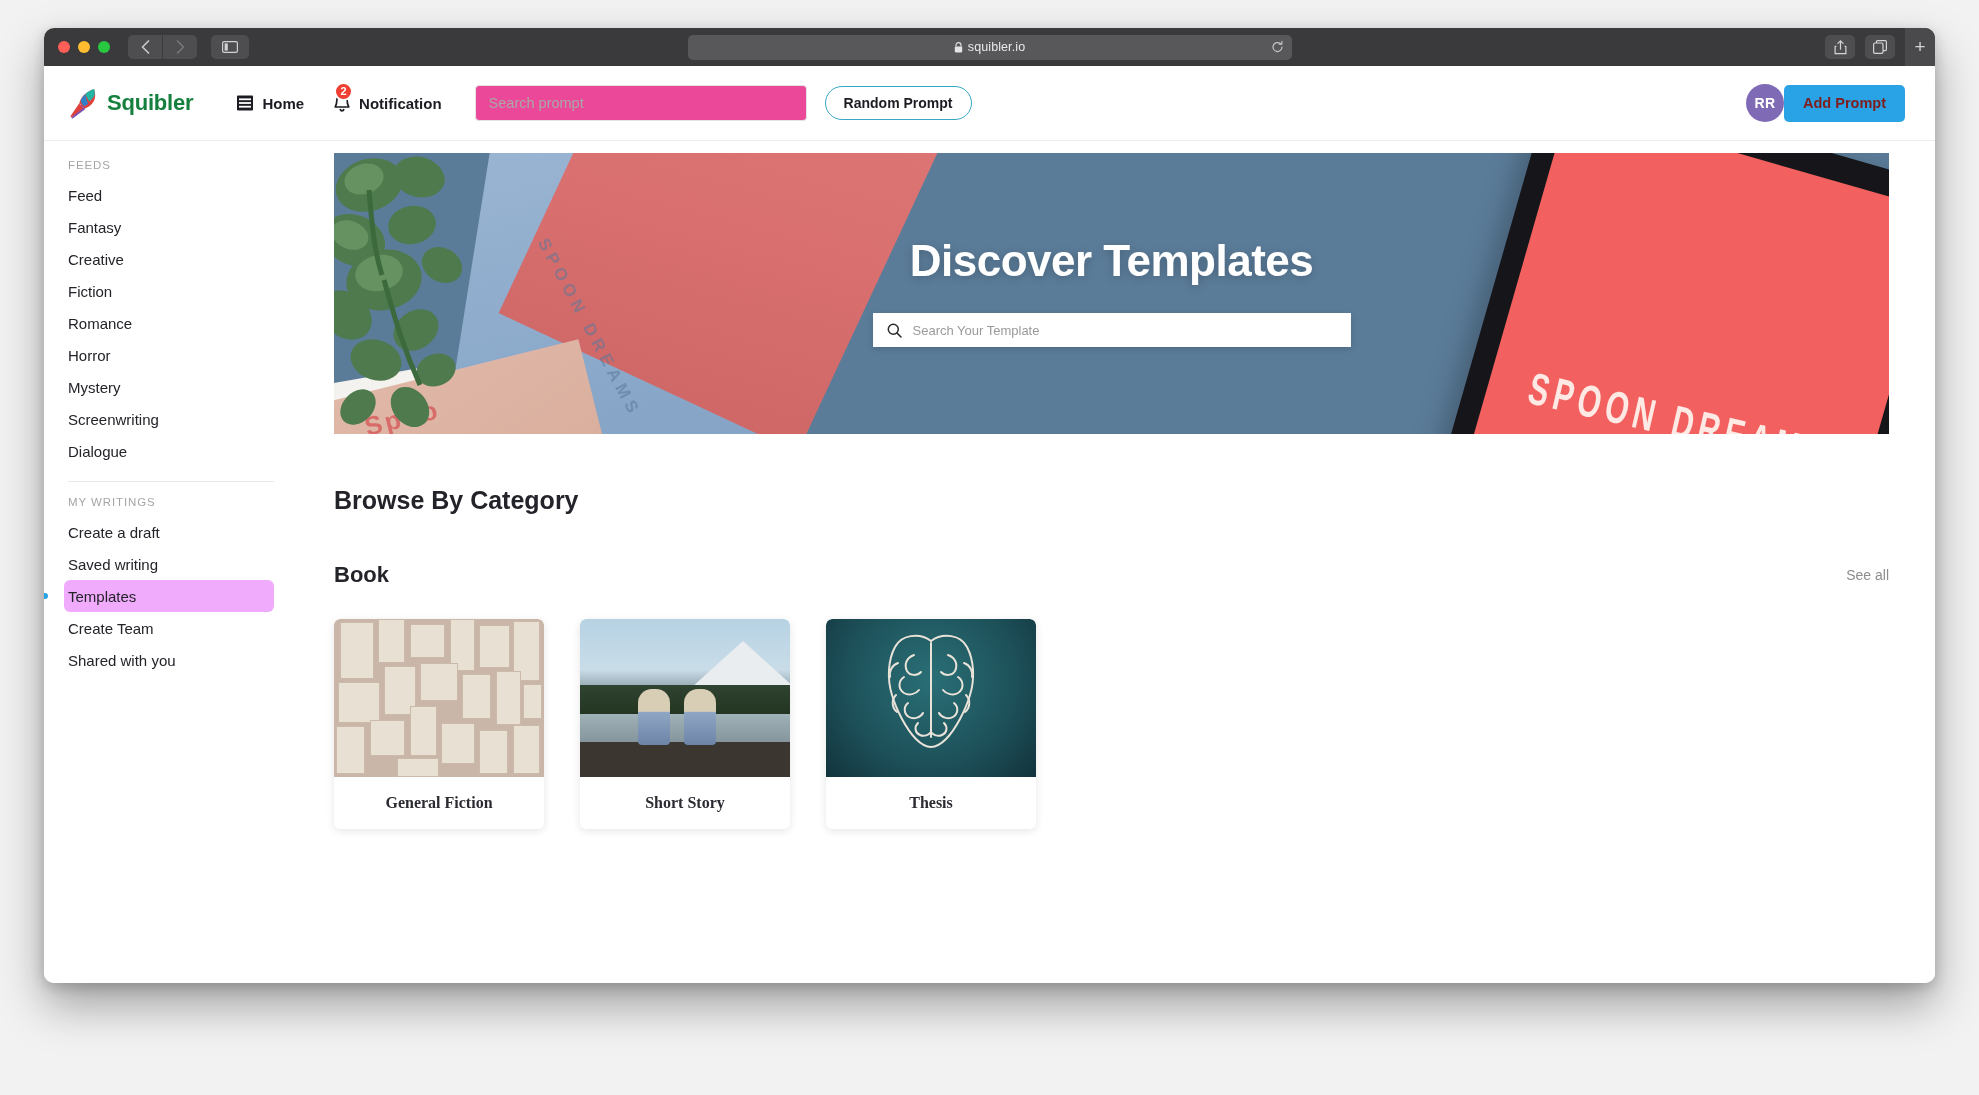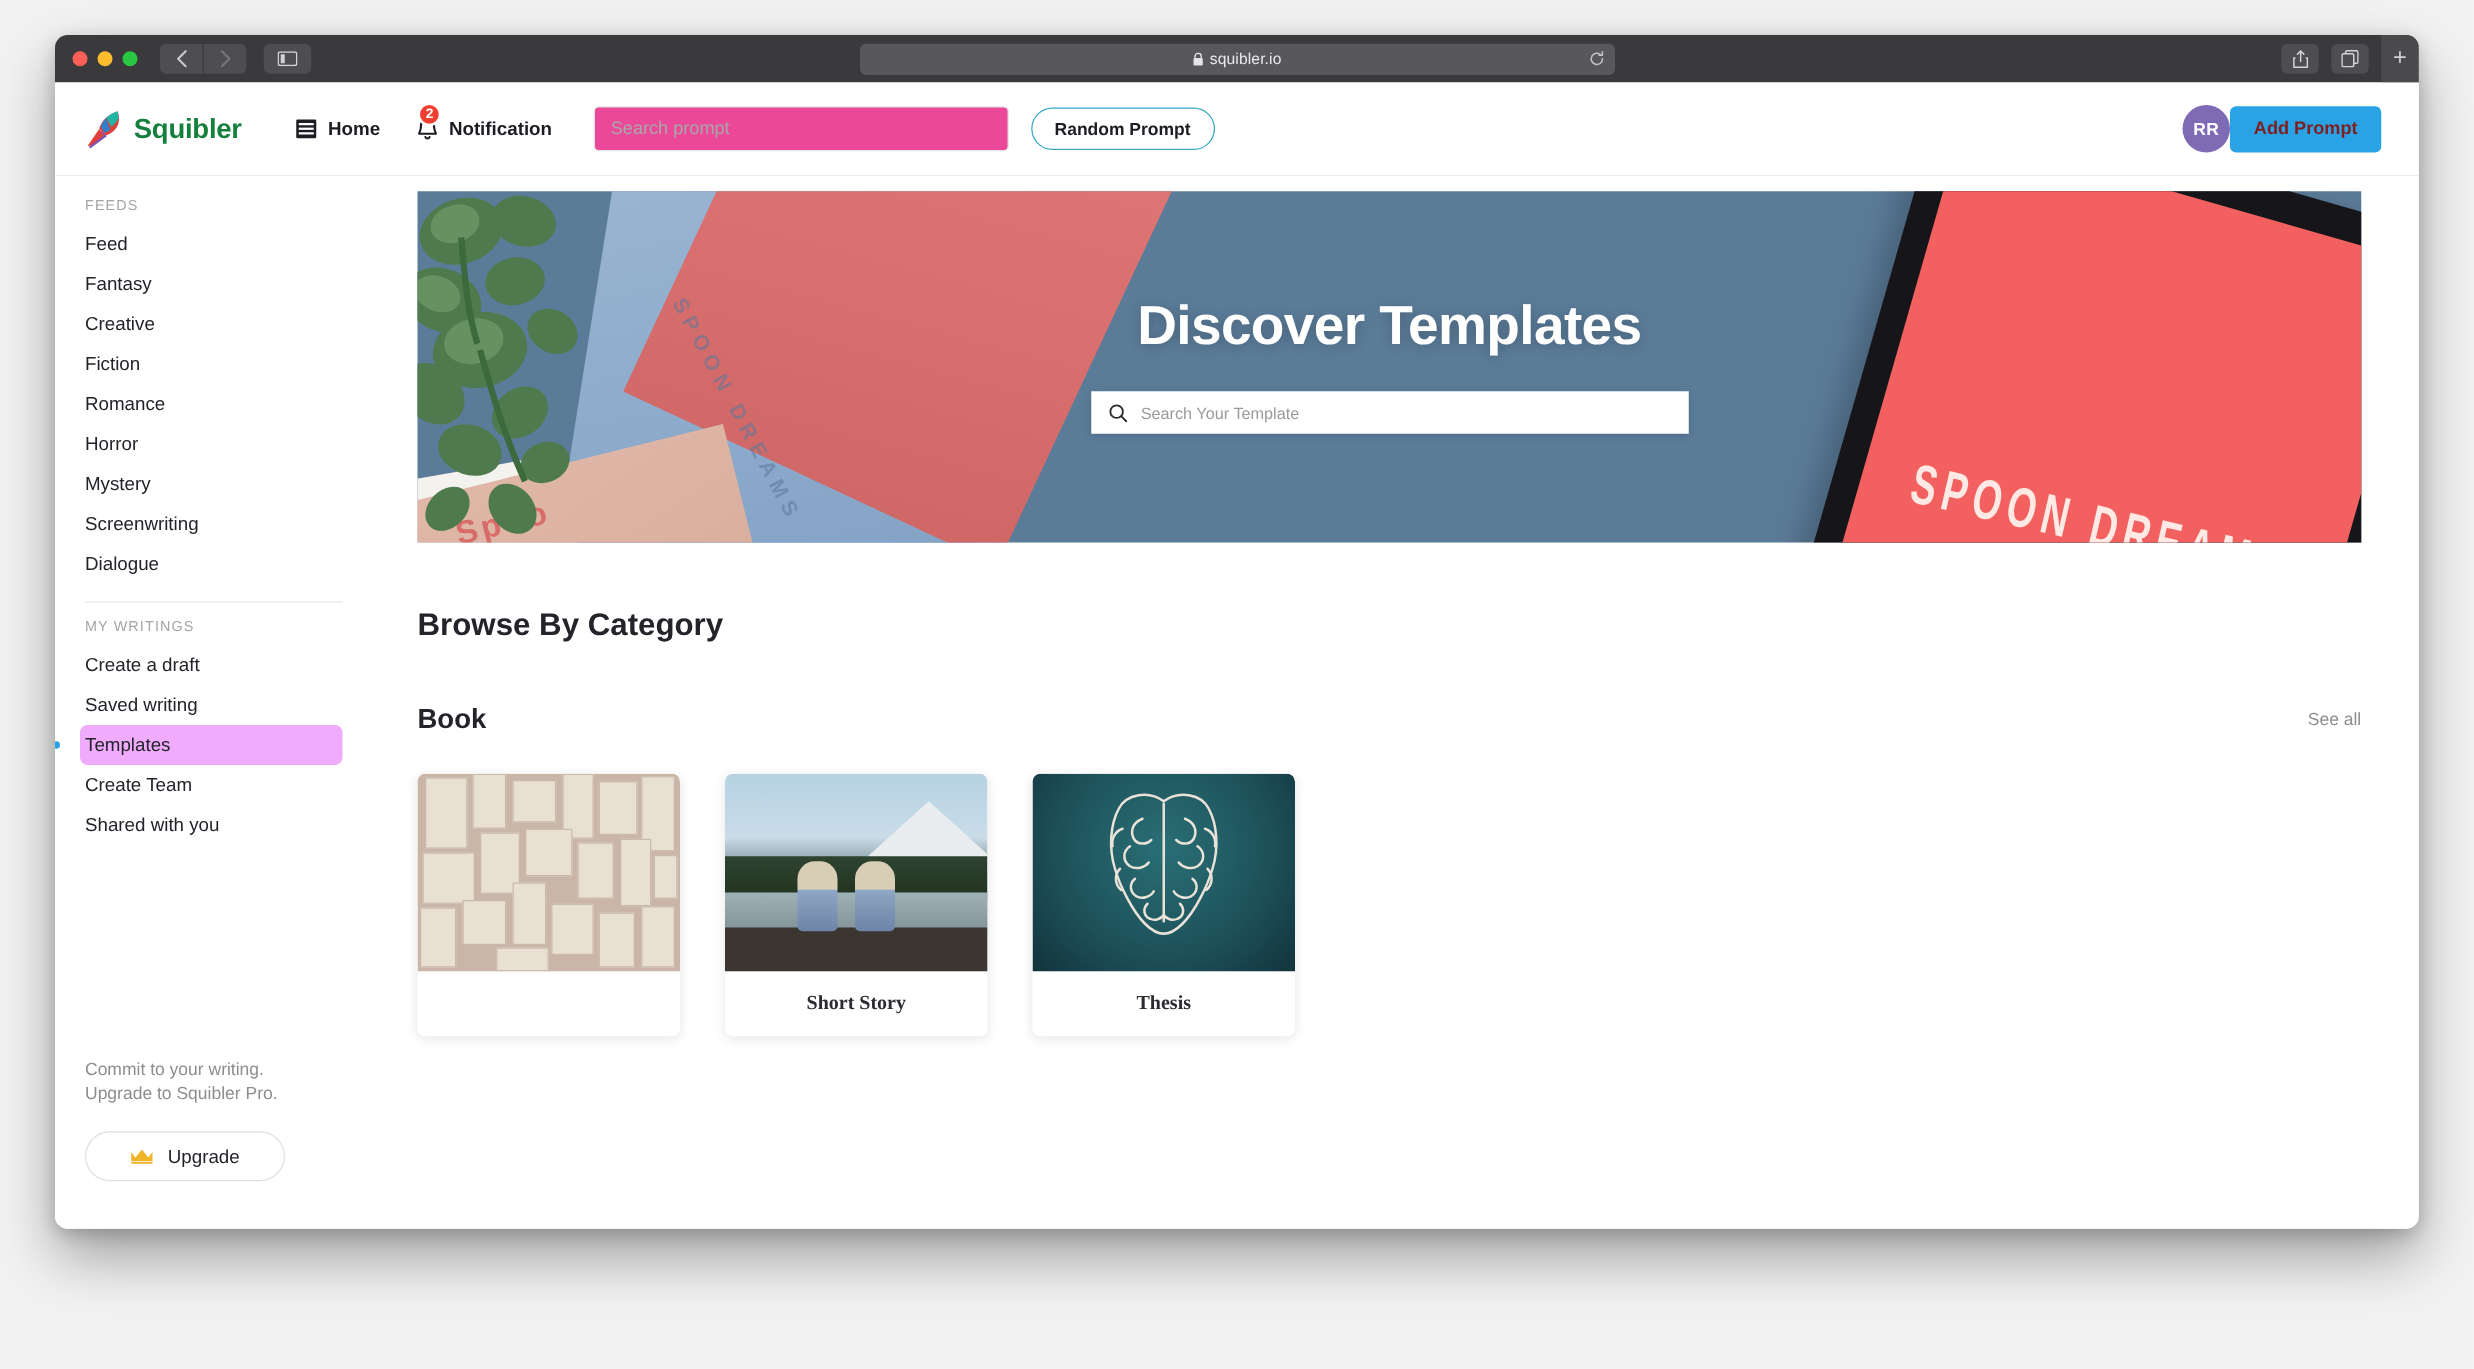--- a/index.html
+++ b/index.html
@@ -540,33 +540,20 @@
 
       <div class="side-heading">MY WRITINGS</div>
       <div id="writings-wrap">
         <div class="side-item">Create a draft</div>
         <div class="side-item">Saved writing</div>
         <div class="side-item active">Templates</div>
         <div class="side-item">Create Team</div>
         <div class="side-item">Shared with you</div>
       </div>
 
-      <div id="upgrade-box">
-        <div class="upgrade-line">Commit to your writing.</div>
-        <div class="upgrade-line">Upgrade to Squibler Pro.</div>
-        <button id="upgrade-btn">
-          <span>
-            <svg width="19" height="14" viewBox="0 0 19 14">
-              <path d="M1 3.6 4.3 8 9.5 1.6 14.7 8 18 3.6v7.2H1z" fill="#f0b429"></path>
-              <rect x="1" y="11.4" width="17" height="1.6" fill="#f0b429"></rect>
-            </svg>
-          </span>
-          <span>Upgrade</span>
-        </button>
-      </div>
     </div>
 
     <div id="main">
 
       <div id="hero">
         <div id="hero-bg">
           <div class="hero-blue-sheet"></div>
           <div class="hero-red-sheet"></div>
           <div class="hero-white-sheet"></div>
           <div class="hero-pink-sheet"></div>
@@ -647,20 +634,21 @@
             <div class="bk" style="left:77%;top:33%;width:12%;height:34%"></div>
             <div class="bk" style="left:90%;top:41%;width:9%;height:22%"></div>
             <div class="bk" style="left:1%;top:68%;width:14%;height:30%"></div>
             <div class="bk" style="left:17%;top:64%;width:17%;height:23%"></div>
             <div class="bk" style="left:36%;top:55%;width:13%;height:32%"></div>
             <div class="bk" style="left:51%;top:66%;width:16%;height:26%"></div>
             <div class="bk" style="left:69%;top:70%;width:14%;height:28%"></div>
             <div class="bk" style="left:85%;top:67%;width:13%;height:31%"></div>
             <div class="bk" style="left:30%;top:88%;width:20%;height:12%"></div>
           </div>
+          <div class="tcard-label">General Fiction</div>
         </div>
 
         <div class="tcard">
           <div class="tcard-img art-lake">
             <div class="mtn"></div>
             <div class="trees"></div>
             <div class="water"></div>
             <div class="rock"></div>
             <div class="girl a"></div>
             <div class="girl b"></div>

